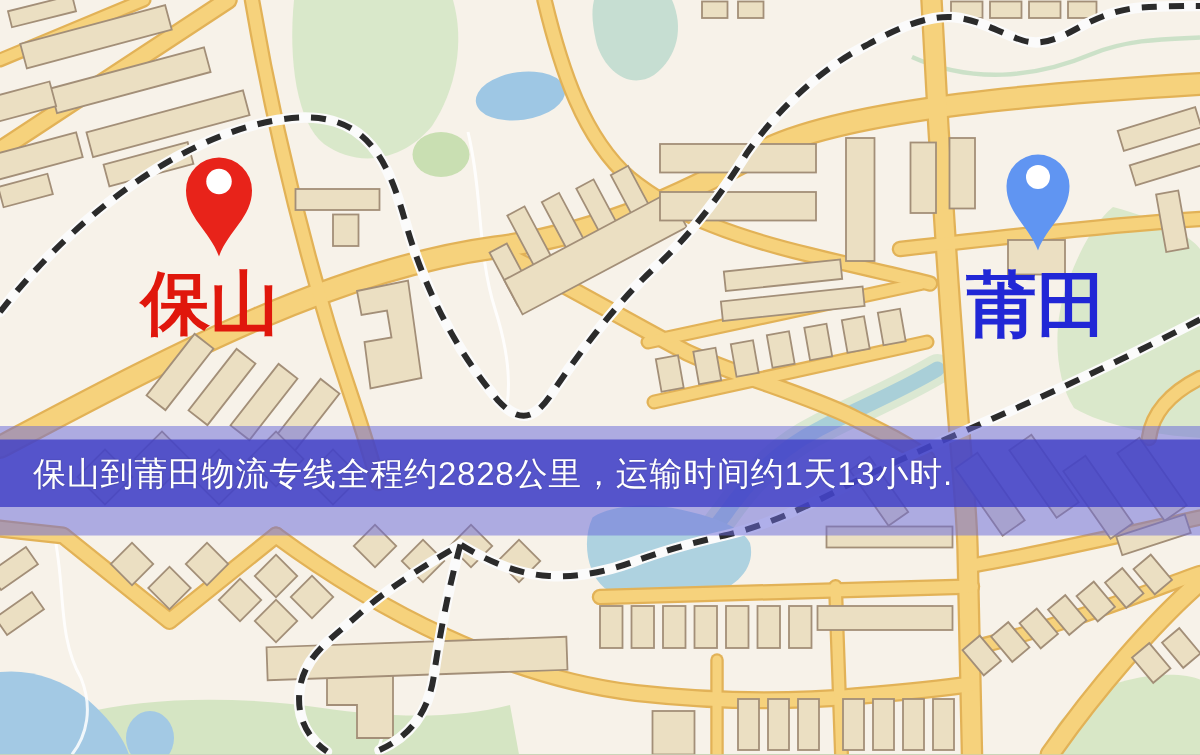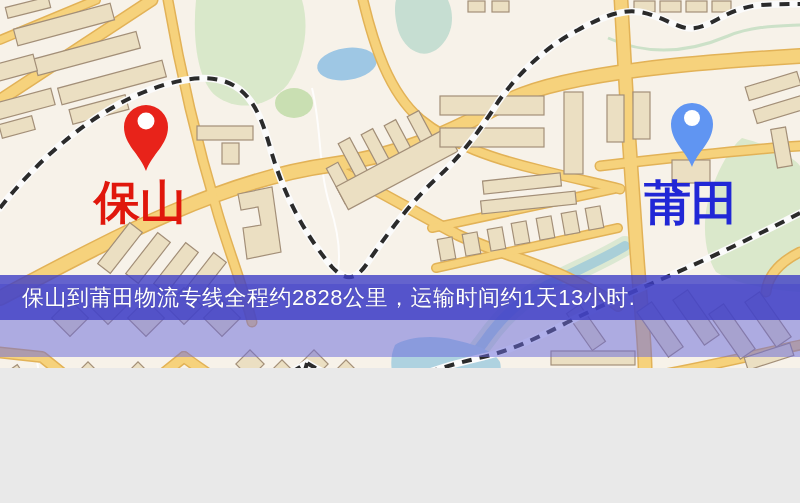--- a/index.html
+++ b/index.html
@@ -1,37 +1,37 @@
 <!DOCTYPE html>
 <html><head>
 <meta charset="utf-8">
 <style>
   html,body{margin:0;padding:0;background:#e9e9e9;}
   .stage{
-    position:relative;width:800px;height:368px;overflow:hidden;
+    position:relative;width:800px;height:503px;overflow:hidden;
     font-family:"Liberation Sans","DejaVu Sans",sans-serif;
     background:#4d7c0f;
   }
   .stage svg{position:absolute;left:0;top:0;display:block;}
   
   .roadc{fill:none;stroke:#e2b257;stroke-linecap:round;stroke-linejoin:round;}
   .roadf{fill:none;stroke:#f6d27c;stroke-linecap:round;stroke-linejoin:round;}
   .rwc{fill:none;stroke:#fbfbfb;stroke-width:7;stroke-linecap:round;}
   .rwd{fill:none;stroke:#2b2b2b;stroke-width:4;stroke-linecap:butt;stroke-dasharray:10 8;}
   .bld rect,.bld polygon{fill:#ebdfc2;stroke:#a38f78;stroke-width:1.2;}
   .contour{fill:none;stroke:#ffffff;stroke-width:2;opacity:.85;}
   .stream{fill:none;stroke:#c6dfc4;stroke-width:3;opacity:.9;}
   .pin-label{font-weight:700;}
   
   .banner-outer{
     position:absolute;left:0;top:284px;width:800px;height:73px;
     background:rgba(106,106,219,.52);
   }
   .banner-inner{
-    position:absolute;left:0;top:275px;width:800px;height:45px;
+    position:absolute;left:0;top:293px;width:800px;height:45px;
     background:rgba(62,62,198,.80);
     display:flex;align-items:center;
   }
   .banner-text{
     color:#ffffff;font-size:22px;line-height:45px;
     padding-left:22px;letter-spacing:.5px;white-space:nowrap;
     text-shadow:0 0 1px rgba(0,0,40,.35);
   }
 </style>
 </head>

